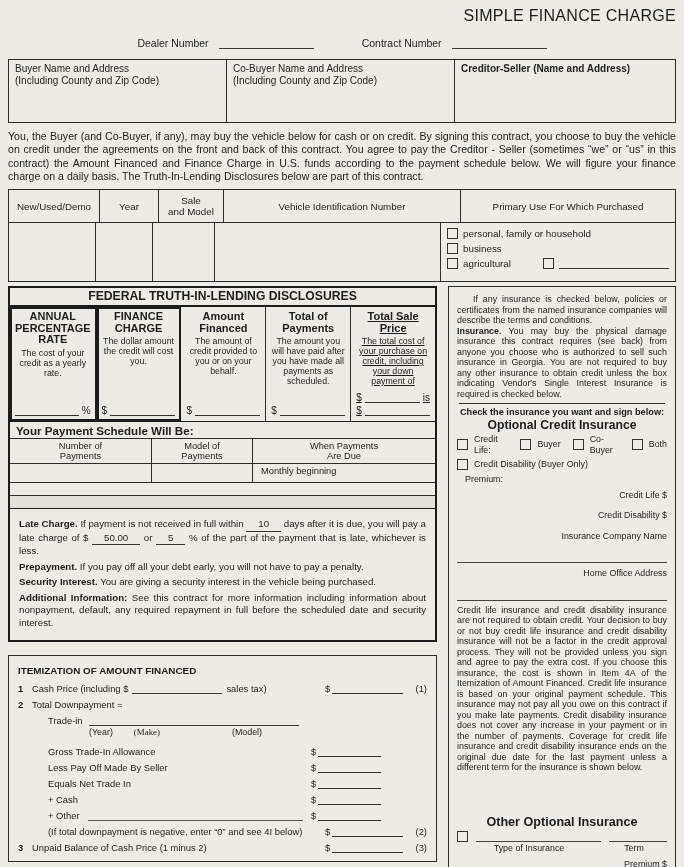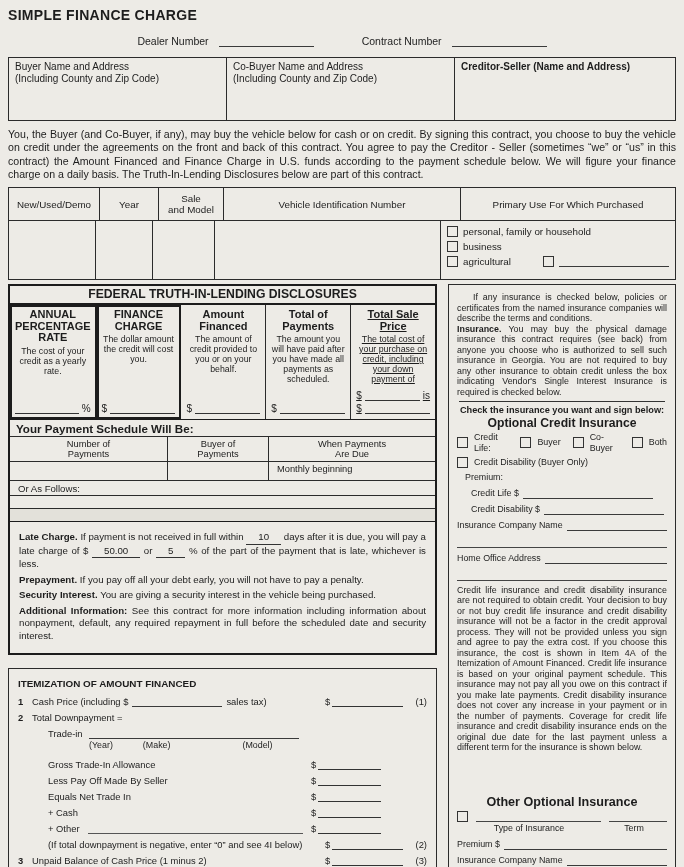--- a/index.html
+++ b/index.html
@@ -2,21 +2,21 @@
 <html><head>
 <meta charset="utf-8">
 <style>
   html,body{margin:0;padding:0;}
   body{
     width:684px;height:867px;overflow:hidden;
     background:#edebe6;color:#1d1d1d;
     font-family:"Liberation Sans", sans-serif;
   }
   .page{padding:4px 8px 0 8px;}
-  .doc-title{text-align:left;font-weight:bold;font-size:14px;letter-spacing:.3px;padding-top:3px;}
+  .doc-title{text-align:right;font-weight:normal;font-size:16px;letter-spacing:.3px;padding-top:3px;}
   .dealer-line{display:flex;justify-content:center;align-items:flex-end;gap:10px;font-size:10.5px;margin:12px 0 10px;}
   .blank{display:inline-block;border-bottom:1px solid #3a3a3a;height:10px;vertical-align:baseline;}
   .b95{width:95px;} .b90{width:90px;} .b110{width:110px;}
 
   
   .parties{display:flex;border:1.5px solid #2b2b2b;height:62px;}
   .party{padding:3px 6px;font-size:10px;line-height:12px;}
   .party+.party{border-left:1px solid #2b2b2b;}
   .p1{width:205px;} .p2{width:215px;} .p3{flex:1;font-weight:bold;}
 
@@ -48,21 +48,21 @@
   .tcell:last-child{border-right:none;text-decoration:underline;}
   .tcell.thick{outline:2.5px solid #1c1c1c;outline-offset:-2px;justify-content:center;}
   .tt{font-weight:bold;font-size:11px;line-height:11.5px;}
   .tdesc{font-size:8.8px;line-height:9.9px;margin-top:3px;}
   .tfill{margin-top:auto;display:flex;align-items:flex-end;gap:3px;font-size:10px;padding-top:5px;}
   .fl{flex:1;border-bottom:1px solid #333;height:8px;}
 
   .sched-h{font-weight:bold;font-size:11.6px;padding:2px 6px 1px;}
   .sched-t{border-top:1px solid #2b2b2b;font-size:9.3px;line-height:10.3px;}
   .srow{display:flex;}
-  .sc1{width:125px;border-right:1px solid #2b2b2b;text-align:center;padding:2px 16px;}
+  .sc1{width:125px;border-right:1px solid #2b2b2b;text-align:center;padding:2px 8px;}
   .sc2{width:100px;border-right:1px solid #2b2b2b;text-align:center;padding:2px 0;}
   .sc3{flex:1;text-align:center;padding:2px 0;}
   .sdata{border-top:1px solid #2b2b2b;}
   .sdata .sc3{text-align:left;padding-left:8px;}
   .orrow{border-top:1px solid #2b2b2b;padding:2px 8px 1px;font-size:9.6px;}
   .brow{border-top:1px solid #2b2b2b;height:12px;}
   .brow.shade{background:#e3e1da;}
 
   .terms{border-top:1.5px solid #1c1c1c;padding:6px 9px 8px;font-size:9.7px;line-height:12.5px;}
   .tp{margin:3px 0;text-align:justify;}
@@ -83,21 +83,21 @@
   .indent2{margin-left:30px;}
   .ti-labels{display:flex;font-size:8.9px;margin-top:1px;}
 
   
   .ins{border:1.5px solid #2b2b2b;padding:6px 8px 6px;font-size:8.9px;line-height:10.5px;}
   .jp{text-align:justify;}
   .ind1{text-indent:16px;margin-top:1px;}
   .divider{border-top:1px solid #333;margin:4px 2px 3px;}
   .chk-head{font-weight:bold;text-align:center;font-size:9.2px;margin-top:2px;}
   .sec-title{font-weight:bold;text-align:center;font-size:12.2px;margin:2px 0 4px;}
-  .frow{display:flex;align-items:flex-end;gap:4px;margin:5px 0;}
+  .frow{display:flex;align-items:flex-end;gap:4px;margin:5px 0;flex-direction:column;}
   .blfull{border-bottom:1px solid #444;height:11px;margin:5px 0 4px;}
   .oci-cbs{display:flex;align-items:center;gap:6px;margin:4px 0;}
   .ooi-spacer{height:42px;}
   .ooi-line{display:flex;align-items:flex-end;gap:8px;margin-top:4px;}
   .ooi-l1{flex:1;border-bottom:1px solid #444;height:10px;}
   .ooi-l2{width:58px;border-bottom:1px solid #444;height:10px;}
   .ooi-labels{display:flex;margin:1px 0 5px;}
   .ooi-lab1{flex:1;text-align:center;}
   .ooi-lab2{width:66px;text-align:center;}
 </style>
@@ -229,35 +229,34 @@
         </div>
 
         <div class="sched-h">Your Payment Schedule Will Be:</div>
         <div class="sched-t">
           <div class="srow">
             <div class="sc1">
               <div>Number of</div>
               <div>Payments</div>
             </div>
             <div class="sc2">
-              <div>Buyer of</div>
+              <div>Model of</div>
               <div>Payments</div>
             </div>
             <div class="sc3">
               <div>When Payments</div>
               <div>Are Due</div>
             </div>
           </div>
           <div class="srow sdata">
             <div class="sc1" style="height:14px;"></div>
             <div class="sc2" style="height:14px;"></div>
             <div class="sc3">Monthly beginning</div>
           </div>
         </div>
-        <div class="orrow">Or As Follows:</div>
         <div class="brow"></div>
         <div class="brow shade"></div>
 
         <div class="terms">
           <div class="tp">
             <span class="bld">Late Charge.</span>
             <span>If payment is not received in full within</span>
             <span class="uv">10</span>
             <span>days after it is due, you will pay a late charge of $</span>
             <span class="uv">50.00</span>
@@ -300,21 +299,21 @@
           <span class="inum">2</span>
           <span>Total Downpayment =</span>
         </div>
 
         <div class="irow indent2" style="margin-bottom:0;">
           <span>Trade-in</span>
           <span class="blank" style="width:210px;margin-left:6px;"></span>
         </div>
         <div class="ti-labels indent2">
           <span style="margin-left:41px;">(Year)</span>
-          <span style="margin-left:30px;">(Make)</span>
+          <span style="margin-left:21px;font-family:Liberation Serif, serif;">(Make)</span>
           <span style="margin-left:72px;">(Model)</span>
         </div>
 
         <div class="irow indent2" style="margin-top:7px;">
           <span>Gross Trade-In Allowance</span>
             <span class="sp"></span>
           <span class="m">
               <span>$</span>
               <span class="fl"></span>
             </span>

